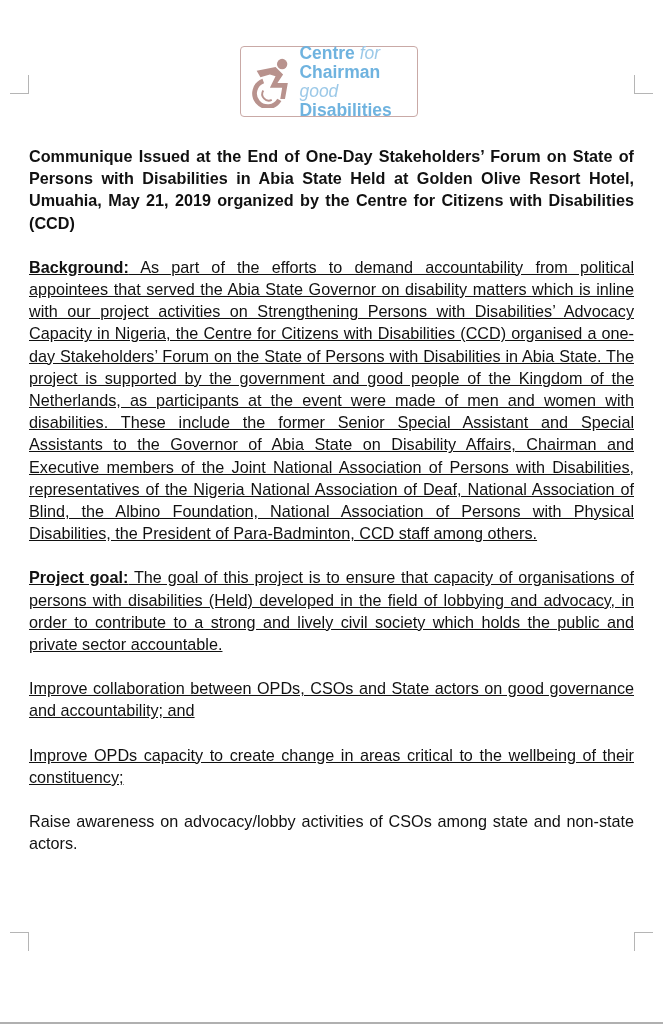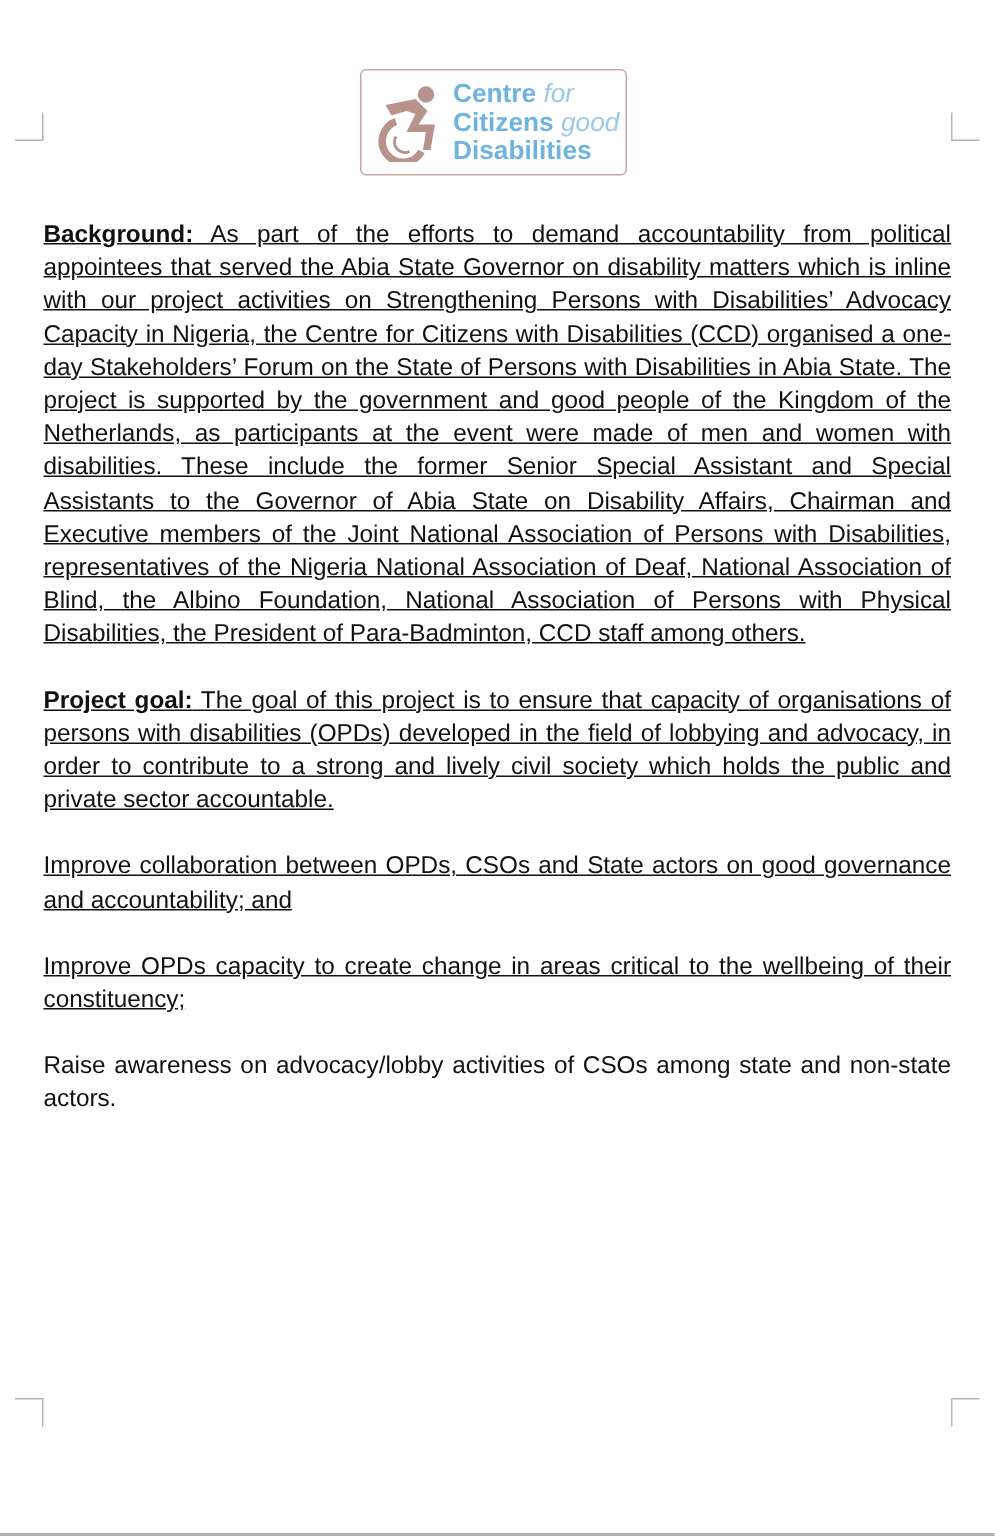--- a/index.html
+++ b/index.html
@@ -32,28 +32,29 @@
 
   <div class="logo">
     <svg viewBox="0 0 46 52">
       <circle cx="33" cy="7" r="5.5" fill="#b8928d"></circle>
       <path d="M6 14 L26 10 L34 18 L28 27 L39 27 L36 44 L31 44 L33 32 L20 32 L26 20 L20 18 L10 21 Z" fill="#b8928d"></path>
       <path d="M13 25 A14 14 0 1 0 30 45" fill="none" stroke="#b8928d" stroke-width="5"></path>
       <path d="M13 35 A7 7 0 0 0 22 45" fill="none" stroke="#b8928d" stroke-width="2"></path>
     </svg>
     <div class="logo-text">
       <div><span>Centre</span> <span class="light">for</span></div>
-      <div><span>Citizens</span> <span class="light">good</span></div>
+      <div><span>Chairman</span> <span class="light">good</span></div>
       <div><span>Disabilities</span></div>
     </div>
   </div>
 
   <div class="content">
+    <p class="title">Communique Issued at the End of One-Day Stakeholders’ Forum on State of Persons with Disabilities in Abia State Held at Golden Olive Resort Hotel, Umuahia, May 21, 2019 organized by the Centre for Citizens with Disabilities (CCD)</p>
 
     <p class="para"><span class="label">Background:</span><span> As part of the efforts to demand accountability from political appointees that served the Abia State Governor on disability matters which is inline with our project activities on Strengthening Persons with Disabilities’ Advocacy Capacity in Nigeria, the Centre for Citizens with Disabilities (CCD) organised a one-day Stakeholders’ Forum on the State of Persons with Disabilities in Abia State. The project is supported by the government and good people of the Kingdom of the Netherlands, as participants at the event were made of men and women with disabilities. These include the former Senior Special Assistant and Special Assistants to the Governor of Abia State on Disability Affairs, Chairman and Executive members of the Joint National Association of Persons with Disabilities, representatives of the Nigeria National Association of Deaf, National Association of Blind, the Albino Foundation, National Association of Persons with Physical Disabilities, the President of Para-Badminton, CCD staff among others.</span></p>
 
-    <p class="para"><span class="label">Project goal:</span><span> The goal of this project is to ensure that capacity of organisations of persons with disabilities (OPDs) developed in the field of lobbying and advocacy, in order to contribute to a strong and lively civil society which holds the public and private sector accountable.</span></p>
+    <p class="para"><span class="label">Project goal:</span><span> The goal of this project is to ensure that capacity of organisations of persons with disabilities (Held) developed in the field of lobbying and advocacy, in order to contribute to a strong and lively civil society which holds the public and private sector accountable.</span></p>
 
     <p class="para">Improve collaboration between OPDs, CSOs and State actors on good governance and accountability; and</p>
     <p class="para">Improve OPDs capacity to create change in areas critical to the wellbeing of their constituency;</p>
     <p>Raise awareness on advocacy/lobby activities of CSOs among state and non-state actors.</p>
   </div>
 </div>
 
 </body></html>

